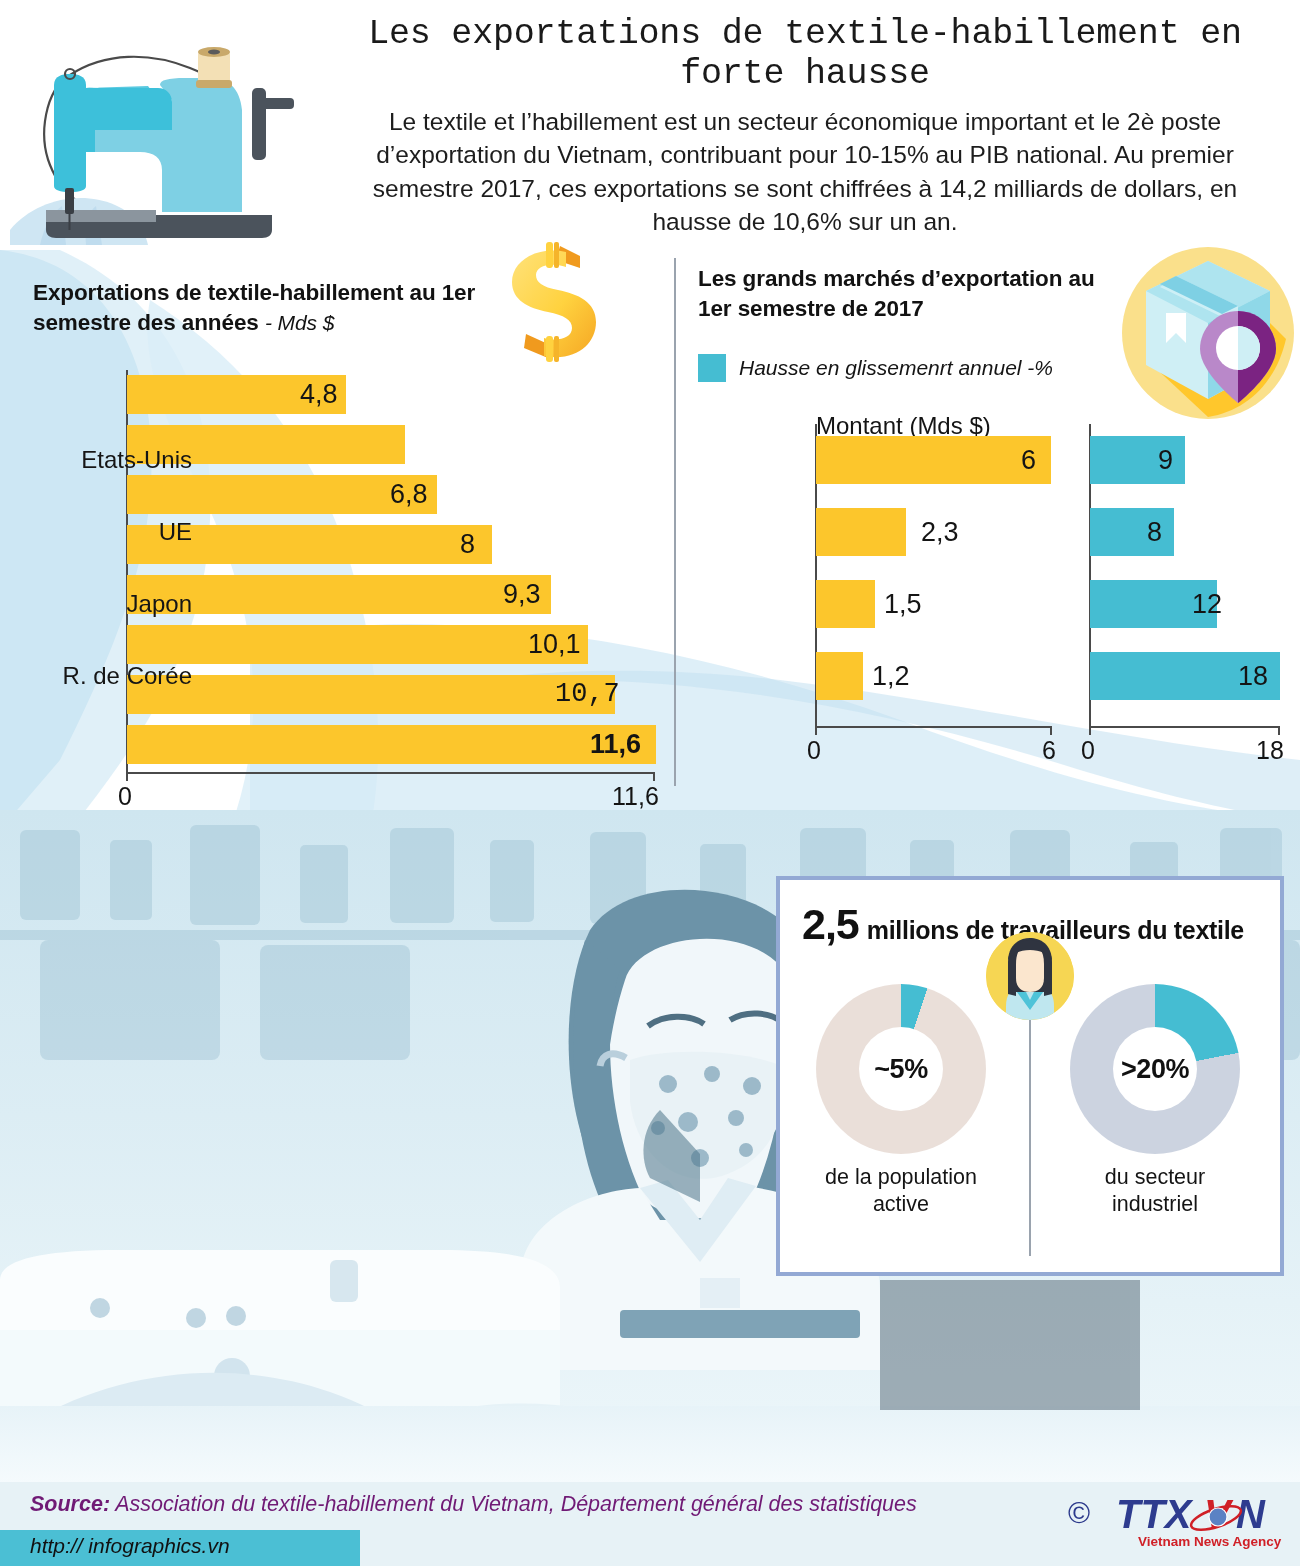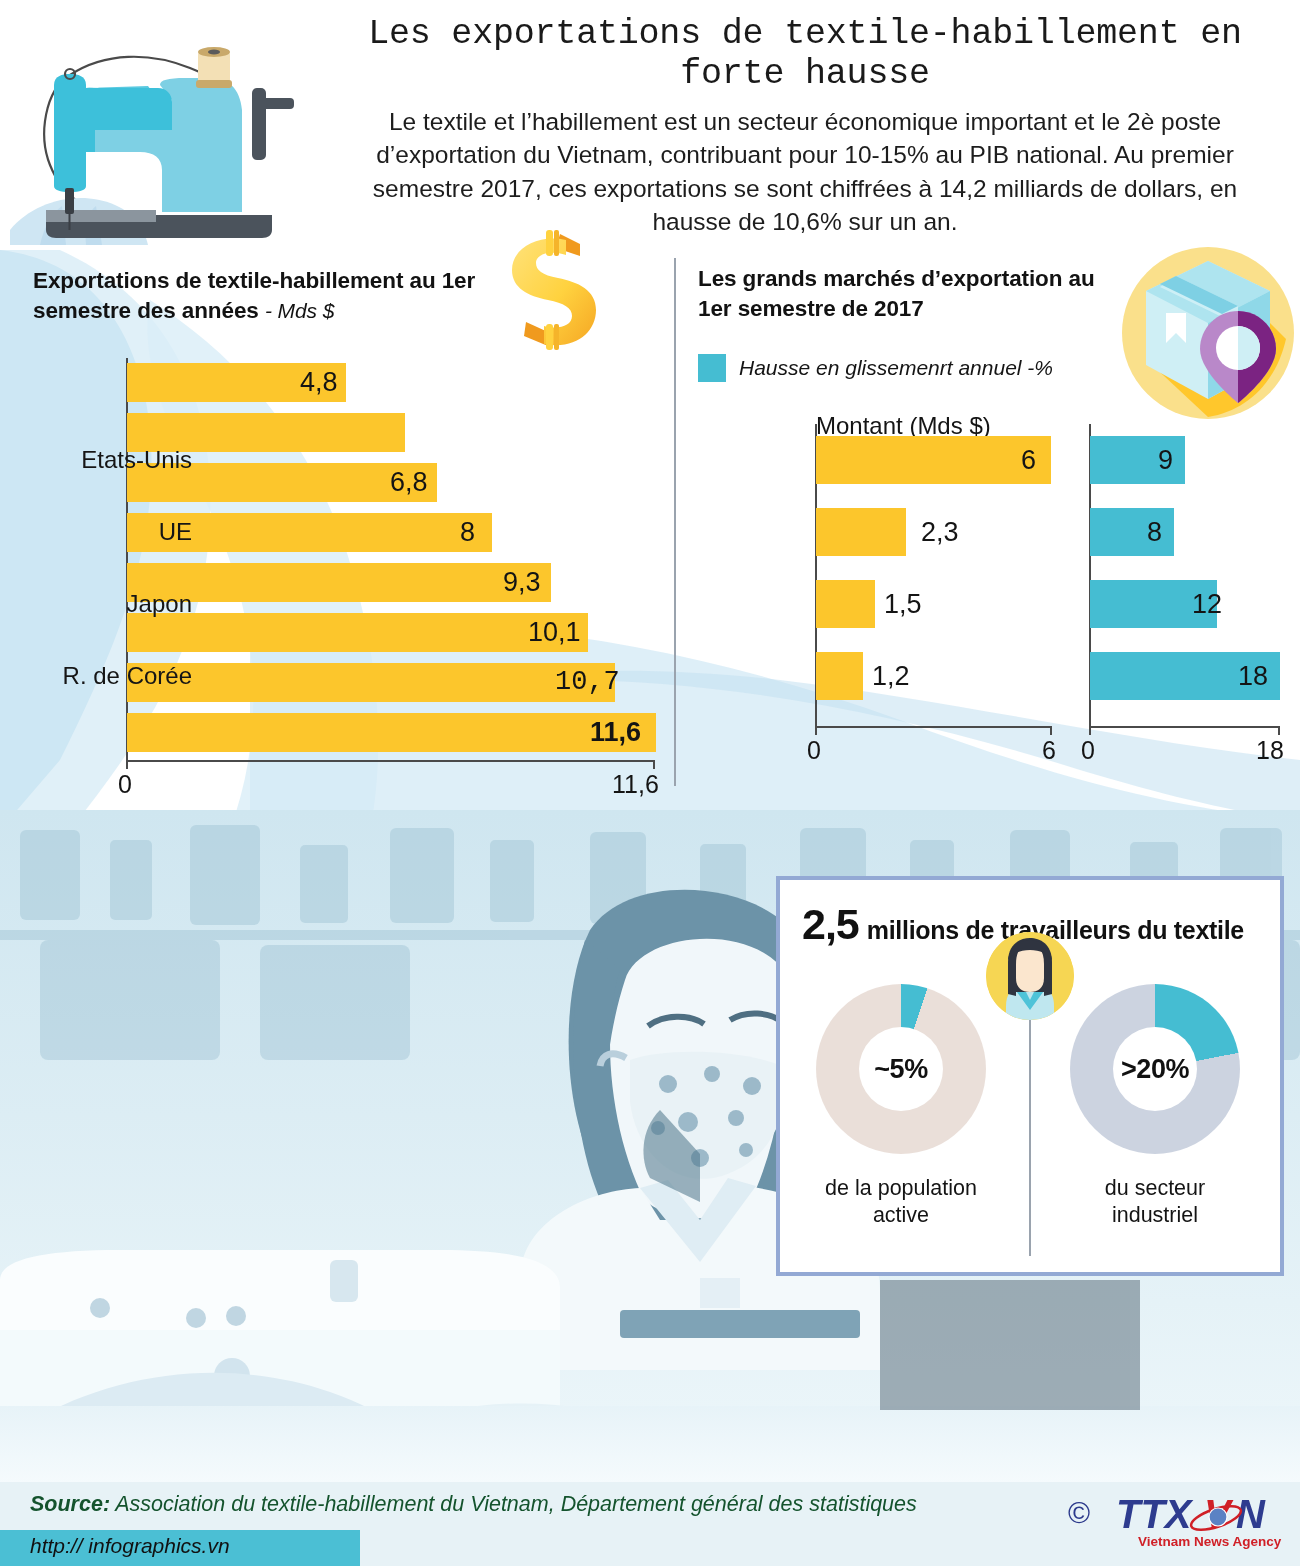--- a/index.html
+++ b/index.html
@@ -21,21 +21,21 @@
   .head-text{position:absolute;left:330px;top:14px;width:950px;text-align:center;}
   .head-title{
     font-size:35px;font-weight:400;color:#1a1a1a;letter-spacing:-.2px;line-height:1.15;
     font-family:Liberation Mono, monospace;
   }
   .head-sub{
     margin-top:10px;font-size:24.5px;line-height:1.37;color:#1d1d1d;font-weight:400;
   }
 
   
-  .panel-left{position:absolute;left:0;top:248px;width:672px;height:575px;z-index:6;}
+  .panel-left{position:absolute;left:0;top:260px;width:672px;height:575px;z-index:6;}
   .panel-right{position:absolute;left:676px;top:248px;width:624px;height:575px;z-index:6;}
   .vdivider{position:absolute;left:674px;top:258px;width:2px;height:528px;background:#9aa3ae;z-index:7;}
 
   .p-title{font-size:22.5px;font-weight:bold;color:#121212;line-height:1.33;letter-spacing:-.1px;}
   .p-title .unit{font-weight:normal;font-style:italic;font-size:21px;}
   .left-title{position:absolute;left:33px;top:18px;width:470px;}
   .right-title{position:absolute;left:22px;top:16px;width:430px;}
 
   .dollar-icon{position:absolute;left:496px;top:-22px;width:110px;height:128px;}
   .box-icon{position:absolute;left:442px;top:-5px;width:180px;height:180px;}
@@ -87,31 +87,31 @@
   .mid-line{position:absolute;left:249px;top:120px;width:2px;height:256px;background:#9aa3ae;}
 
   .donut-wrap{position:absolute;}
   .donut{position:relative;width:170px;height:170px;border-radius:50%;}
   .donut-hole{
     position:absolute;left:50%;top:50%;transform:translate(-50%,-50%);
     width:84px;height:84px;border-radius:50%;background:#fff;
     display:flex;align-items:center;justify-content:center;
   }
   .donut-pct{font-size:27px;font-weight:bold;color:#111;letter-spacing:-.5px;}
-  .donut-cap{margin-top:21px;font-size:21.5px;color:#141414;line-height:1.25;text-align:center;width:190px;}
+  .donut-cap{margin-top:10px;font-size:21.5px;color:#141414;line-height:1.25;text-align:center;width:190px;}
 
   .avatar{
     position:absolute;left:206px;top:52px;width:88px;height:88px;border-radius:50%;
     background:#F6D653;overflow:hidden;z-index:3;
   }
 
   
   .footer{position:absolute;left:0;top:1482px;width:1300px;height:84px;z-index:9;}
   .footer-bg{position:absolute;inset:0;background:#e7f2f6;}
-  .src{position:absolute;left:30px;top:10px;font-size:21.5px;font-style:italic;color:#14532d;text-align:center;}
+  .src{position:absolute;left:30px;top:10px;font-size:21.5px;font-style:italic;color:#701a75;text-align:center;}
   .src b{font-weight:bold;font-style:italic;}
   .teal-ribbon{position:absolute;left:0;top:48px;width:360px;height:36px;background:#4BBFD4;}
   .url{position:absolute;left:30px;top:52px;font-size:21px;font-style:italic;color:#111;}
   .copy{position:absolute;left:1068px;top:1496px;font-size:30px;color:#2c3a8c;z-index:10;}
   .logo{position:absolute;left:1112px;top:1490px;width:180px;height:62px;z-index:10;}
 </style>
 </head>
 <body>
 
 <div class="page">

